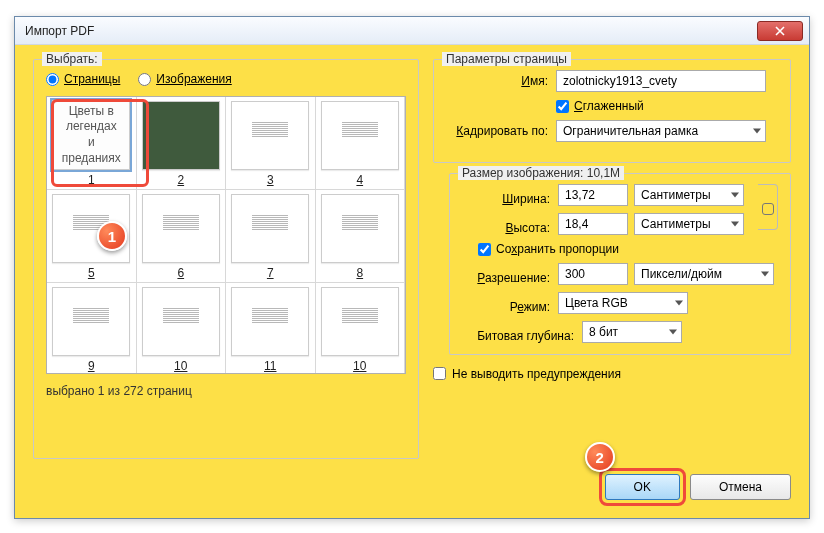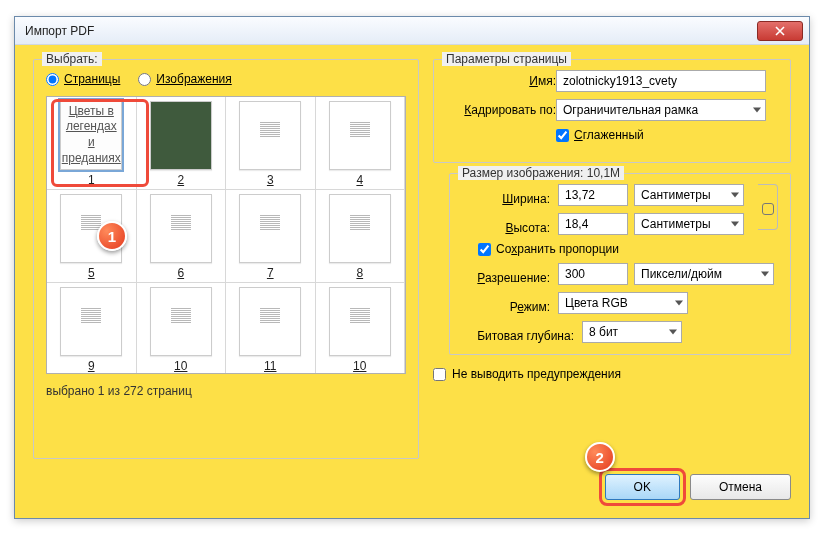--- a/index.html
+++ b/index.html
@@ -16,21 +16,21 @@
 .fieldset { border: 1px solid #c8c8c8; border-radius: 2px; padding: 10px 12px 12px; position: relative; }
 .legend { position: absolute; top: -8px; left: 8px; background: #f0f0f0; padding: 0 4px; color: #333; }
 
 .left-group { position: absolute; left: 18px; top: 14px; width: 386px; height: 400px; }
 .radio-row { display: flex; gap: 18px; align-items: flex-end; margin-bottom: 6px; padding: 2px 0 4px; text-decoration: underline; }
 .radio-row label { display: flex; align-items: center; gap: 5px; cursor: pointer; }
 .radio-row input { margin: 0; }
 
 .thumb-grid { width: 100%; height: 278px; background: #fff; border: 1px solid #b0b0b0; overflow: hidden; display: grid; grid-template-columns: repeat(4,1fr); grid-auto-rows: 93px; position: relative; }
 .thumb-cell { border-right: 1px solid #d8d8d8; border-bottom: 1px solid #d8d8d8; display: flex; flex-direction: column; align-items: center; justify-content: flex-end; padding: 4px 4px 2px; position: relative; }
-.thumb-page { width: 62px; height: 70px; background: #fff; border: 1px solid #ccc; box-shadow: 0 1px 1px rgba(0,0,0,0.08); display: flex; flex-direction: column; padding: 20px; gap: 1px; text-decoration: underline; }
+.thumb-page { width: 78px; height: 70px; background: #fff; border: 1px solid #ccc; box-shadow: 0 1px 1px rgba(0,0,0,0.08); display: flex; flex-direction: column; padding: 20px; gap: 1px; }
 .thumb-page .line { height: 1px; background: #b8b8b8; }
 .thumb-page.cover { background: #fdfdfd; align-items: center; justify-content: center; font-size: 5px; color: #555; text-align: center; line-height: 1.3; }
 .thumb-page.green { background: #3f5a3d; }
 .thumb-num { margin-top: 3px; text-decoration: underline; color: #222; }
 .thumb-cell.sel .thumb-page { outline: 2px solid #7aa7d7; }
 .sel-highlight { position: absolute; left: 4px; top: 2px; width: 98px; height: 88px; border: 3px solid #ef4a3a; border-radius: 6px; pointer-events: none; z-index: 3; }
 
 .marker { position: absolute; width: 30px; height: 30px; border-radius: 50%; background: radial-gradient(circle at 30% 30%,#ff8a5a,#e43a1f); border: 2px solid #fff; box-shadow: 0 2px 4px rgba(0,0,0,0.4); color: #fff; font-weight: bold; font-size: 15px; display: flex; align-items: center; justify-content: center; z-index: 10; }
 .marker-1 { left: 82px; top: 176px; }
 .marker-2 { position: absolute; }
@@ -38,32 +38,32 @@
 .status-line { margin-top: 10px; color: #333; }
 .row-form { display: flex; align-items: center; gap: 10px; margin-top: 10px; }
 .row-form label { color: #333; }
 .combo { height: 22px; border: 1px solid #aaa; background: #fff; display: flex; align-items: center; padding: 0 6px; position: relative; cursor: pointer; }
 .combo .caret { position: absolute; right: 4px; top: 50%; transform: translateY(-50%); width: 0; height: 0; border-left: 4px solid transparent; border-right: 4px solid transparent; border-top: 5px solid #555; }
 .textbox { height: 22px; border: 1px solid #aaa; background: #fff; padding: 0 6px; display: flex; align-items: center; }
 
 .right-col { position: absolute; left: 418px; top: 14px; width: 358px; }
 .params-group { height: 104px; }
 .params-group .row { display: flex; align-items: center; margin-bottom: 7px; }
-.params-group .lbl { width: 110px; text-align: right; }
+.params-group .lbl { width: 110px; text-align: right; padding-right: 8px; }
 .checkbox-row { display: flex; align-items: center; gap: 5px; }
 .checkbox-row input { margin: 0; }
 
 .size-group { margin-top: 10px; height: 182px; margin-left: 16px; }
 .size-group .row { display: flex; align-items: flex-end; margin-bottom: 7px; }
 .size-group .lbl { width: 96px; text-align: right; padding-right: 8px; }
 
 .link-icon { width: 20px; height: 46px; border: 1px solid #bbb; border-left: none; border-radius: 0 4px 4px 0; margin-left: 6px; position: relative; }
 .link-icon::after { content: ""; position: absolute; left: 4px; top: 18px; width: 10px; height: 10px; border: 1px solid #777; border-radius: 3px; }
 
-.nowarn-row { margin-top: 12px; display: flex; align-items: flex-end; gap: 6px; }
+.nowarn-row { margin-top: 12px; display: flex; align-items: flex-start; gap: 6px; }
 
 .buttons { position: absolute; right: 18px; bottom: 18px; display: flex; gap: 10px; align-items: center; }
 .btn { height: 26px; padding: 0 28px; border: 1px solid #8a8a8a; background: linear-gradient(#fdfdfd,#e8e8e8); border-radius: 3px; cursor: pointer; display: flex; align-items: center; justify-content: center; }
 .btn-ok { border: 1px solid #2e78bd; background: linear-gradient(#dff2ff,#a9d7f7); }
 .ok-highlight { position: absolute; border: 3px solid #ef4a3a; border-radius: 8px; padding: 4px; left: -6px; top: -6px; right: -6px; bottom: -6px; pointer-events: none; }
 .ok-wrap { position: relative; }
 .marker-2 { left: -20px; top: -32px; }
 
 .und { text-decoration: underline; }
 </style>
@@ -246,31 +246,31 @@
 
     <div class="right-col">
       <div class="fieldset params-group">
         <span class="legend">Параметры страницы</span>
         <div class="row">
           <span class="lbl"><span class="und">И</span>мя:</span>
           <div class="textbox" style="width:210px">
               <span>zolotnicky1913_cvety</span>
             </div>
         </div>
+        <div class="row" style="padding-left:110px">
+          <div class="checkbox-row">
+            <input type="checkbox" checked="" style="">
+              <span><span class="und">С</span>глаженный</span>
+          </div>
+        </div>
         <div class="row">
           <span class="lbl"><span class="und">К</span>адрировать по:</span>
           <div class="combo" style="width:210px">
             <span>Ограничительная рамка</span>
               <span class="caret"></span>
-          </div>
-        </div>
-        <div class="row" style="padding-left:110px">
-          <div class="checkbox-row">
-            <input type="checkbox" checked="" style="">
-              <span><span class="und">С</span>глаженный</span>
           </div>
         </div>
       </div>
 
       <div class="fieldset size-group">
         <span class="legend">Размер изображения: 10,1M</span>
         <div style="display:flex;align-items:flex-start">
           <div style="flex:1">
             <div class="row">
               <span class="lbl"><span class="und">Ш</span>ирина:</span>

